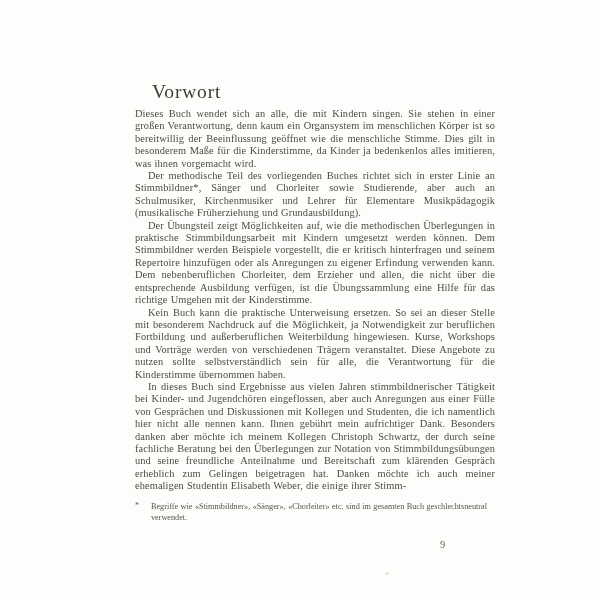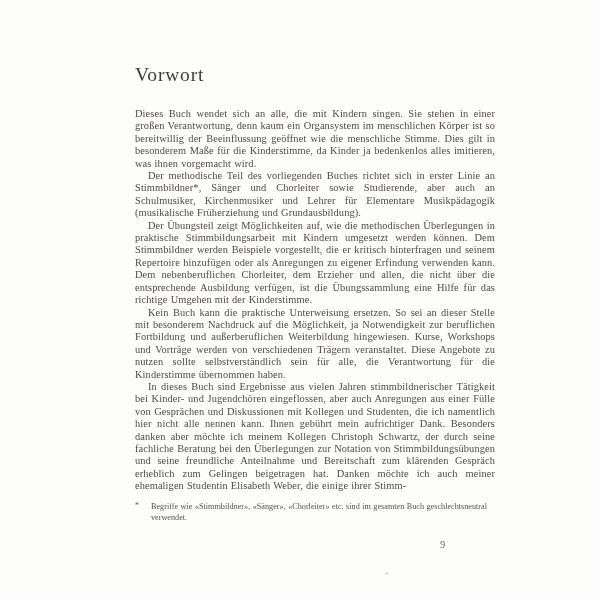--- a/index.html
+++ b/index.html
@@ -14,21 +14,21 @@
     position: relative;
     width: 600px;
     height: 600px;
     background: #fdfdfc;
     font-family: "Liberation Serif", "DejaVu Serif", serif;
   }
   .page-title {
     position: absolute;
     left: 135px;
     top: 64px;
-    margin: 0;
+    margin: 17px;
     font-size: 19.5px;
     font-weight: 400;
     letter-spacing: 0.8px;
     color: #3f3c37;
     font-family: "Liberation Serif", "DejaVu Serif", serif;
   }
   .preface-body {
     position: absolute;
     left: 135px;
     top: 108px;

